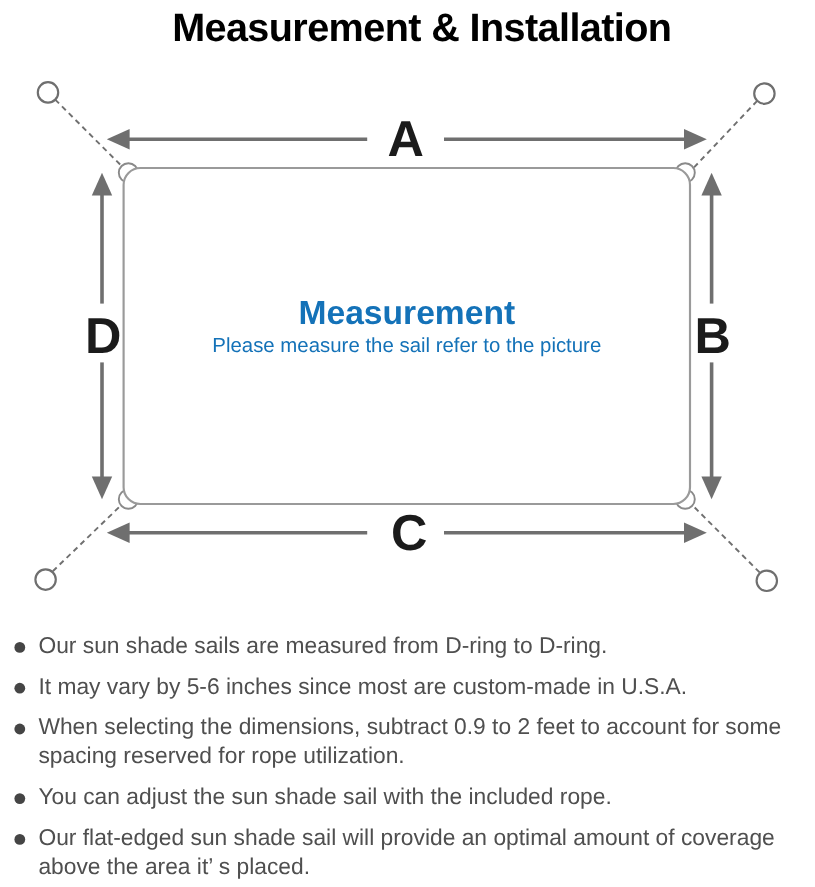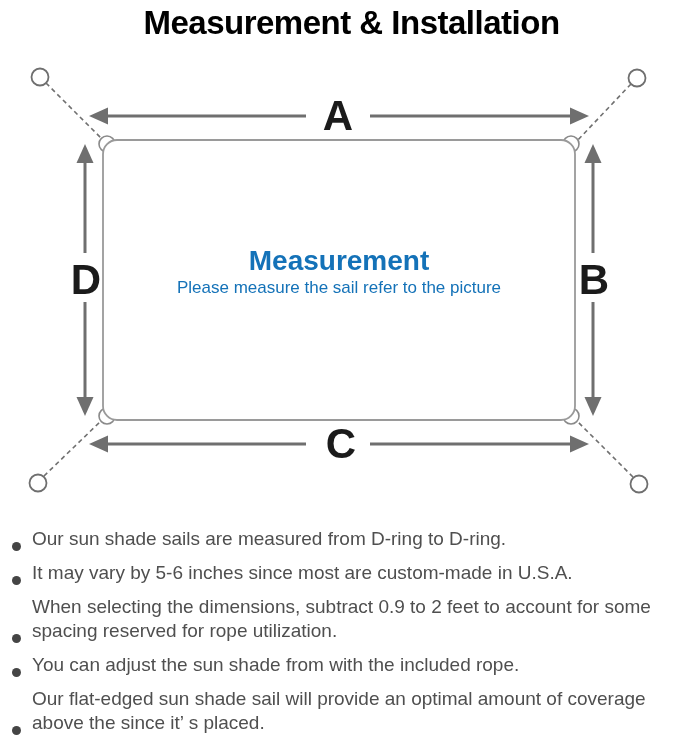--- a/index.html
+++ b/index.html
@@ -41,21 +41,21 @@
   .csub   { font-family: "Liberation Sans", "DejaVu Sans", sans-serif; font-size: 17px; fill: #1472b8; text-anchor: middle; }
 
   .bullets {
     position: absolute;
     top: 527px; left: 12px; right: 4px;
     margin: 0; padding: 0;
     list-style: none;
   }
   .bullet {
     display: flex;
-    align-items: flex-end;
+    align-items: flex-start;
     gap: 11px;
     margin-bottom: 10px;
     font-size: 19px;
     line-height: 24px;
     color: #4f4f4f;
   }
   .dot {
     flex: none;
     width: 9px; height: 9px;
     margin-top: 8px;
@@ -126,21 +126,21 @@
     <li class="bullet">
       <span class="dot"></span>
       <span>It may vary by 5-6 inches since most are custom-made in U.S.A.</span>
     </li>
     <li class="bullet">
       <span class="dot"></span>
       <span>When selecting the dimensions, subtract 0.9 to 2 feet to account for some spacing reserved for rope utilization.</span>
     </li>
     <li class="bullet">
       <span class="dot"></span>
-      <span>You can adjust the sun shade from with the included rope.</span>
+      <span>You can adjust the sun shade sail with the included rope.</span>
     </li>
     <li class="bullet">
       <span class="dot"></span>
-      <span>Our flat-edged sun shade sail will provide an optimal amount of coverage above the since it’ s placed.</span>
+      <span>Our flat-edged sun shade sail will provide an optimal amount of coverage above the area it’ s placed.</span>
     </li>
   </ul>
 
 </div>
 
 </body></html>

